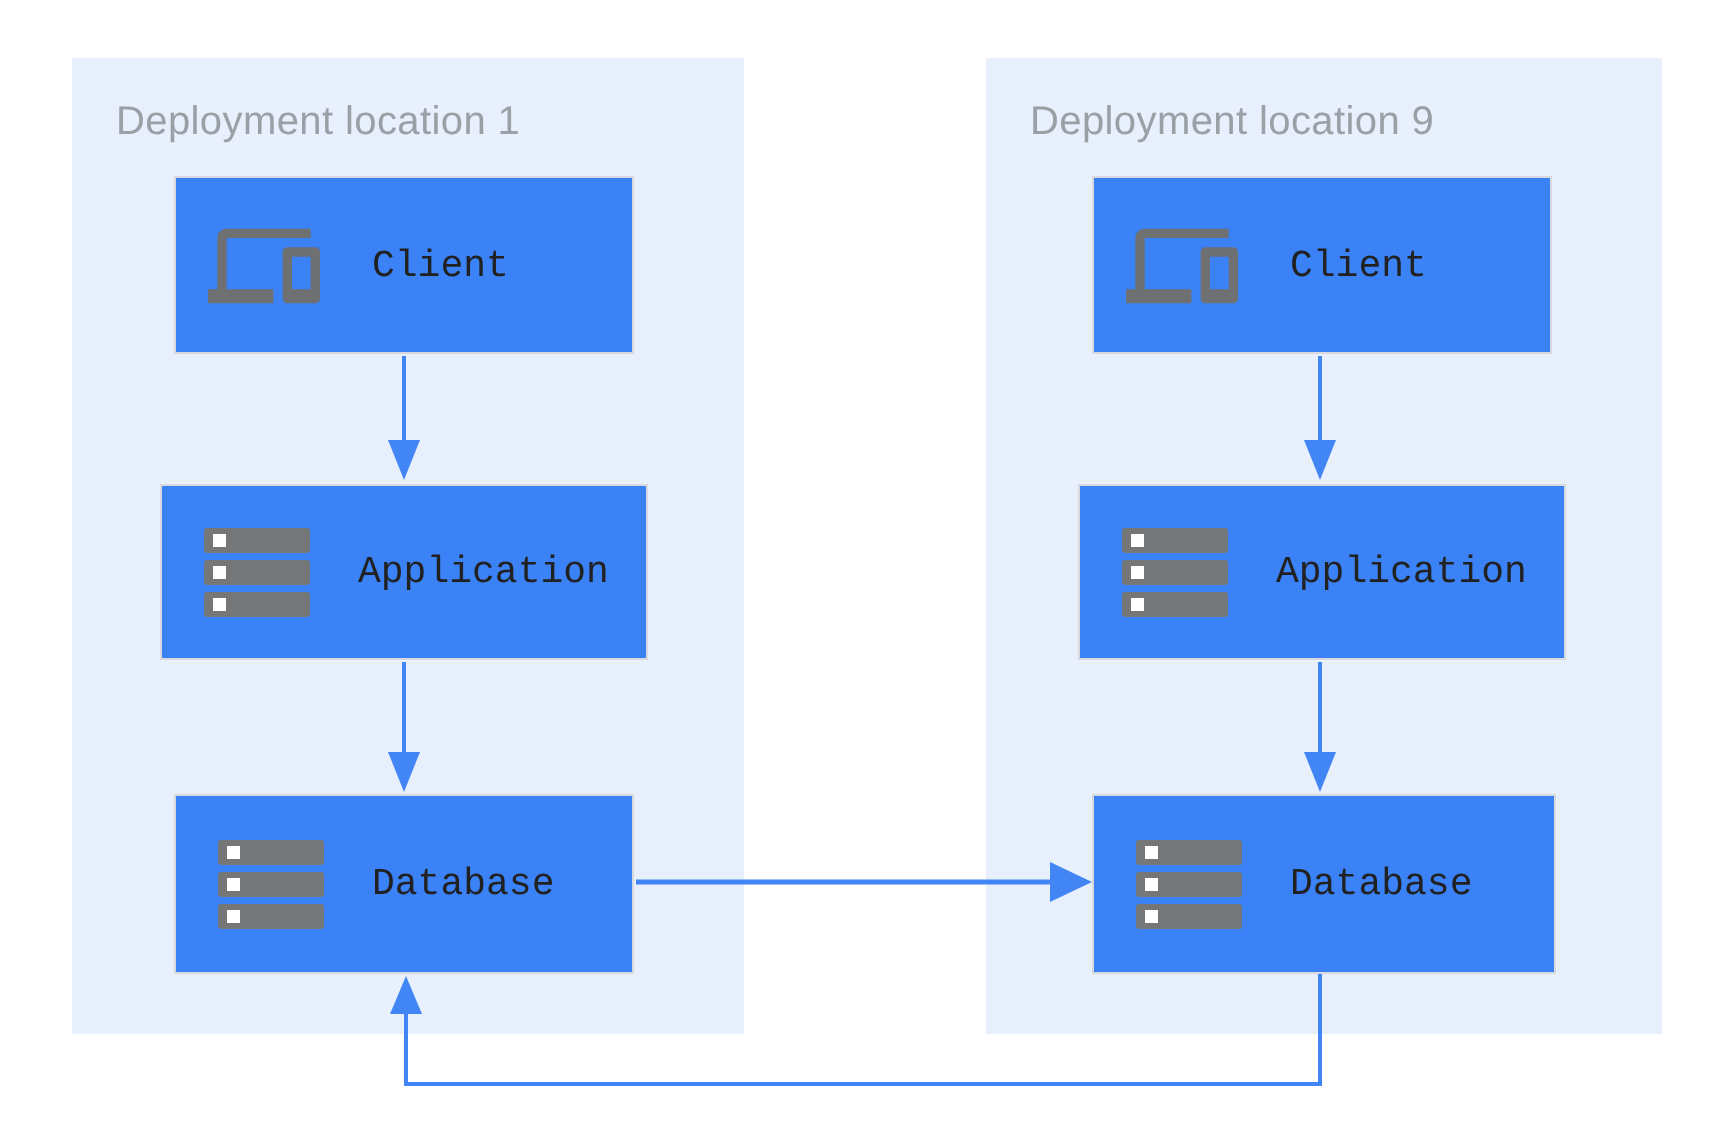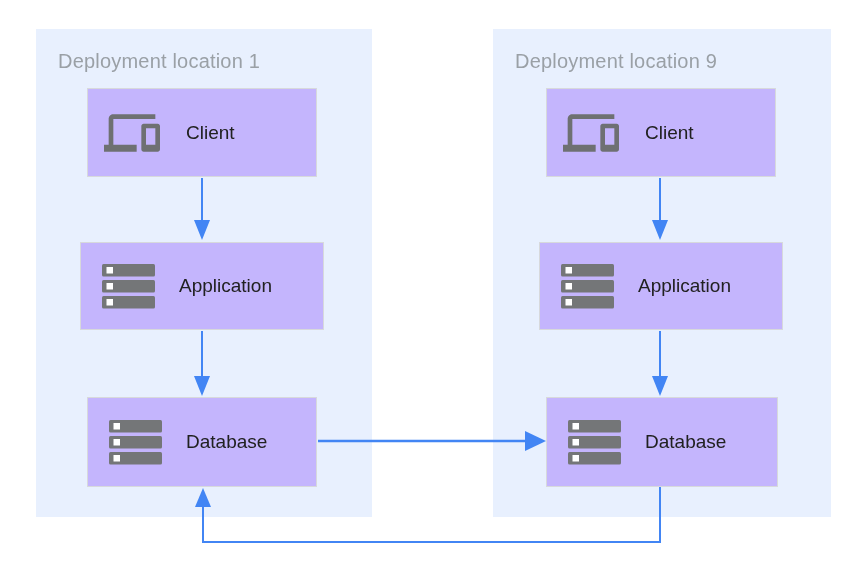--- a/index.html
+++ b/index.html
@@ -21,25 +21,26 @@
     top: 21px;
     margin: 0;
     font-size: 20px;
     font-weight: 400;
     color: #9aa0a6;
     letter-spacing: 0.2px;
     white-space: nowrap;
   }
   .node {
     position: absolute;
-    background: #c4b5fd;
+    background: #3b82f6;
     border: 1px solid #d7d9dc;
     box-sizing: border-box;
     display: flex;
     align-items: center;
+    font-family: Liberation Mono, monospace;
   }
   .node-label {
     font-size: 19px;
     color: #212121;
     white-space: nowrap;
   }
   .icon-wrap {
     display: flex;
     align-items: center;
     justify-content: center;

